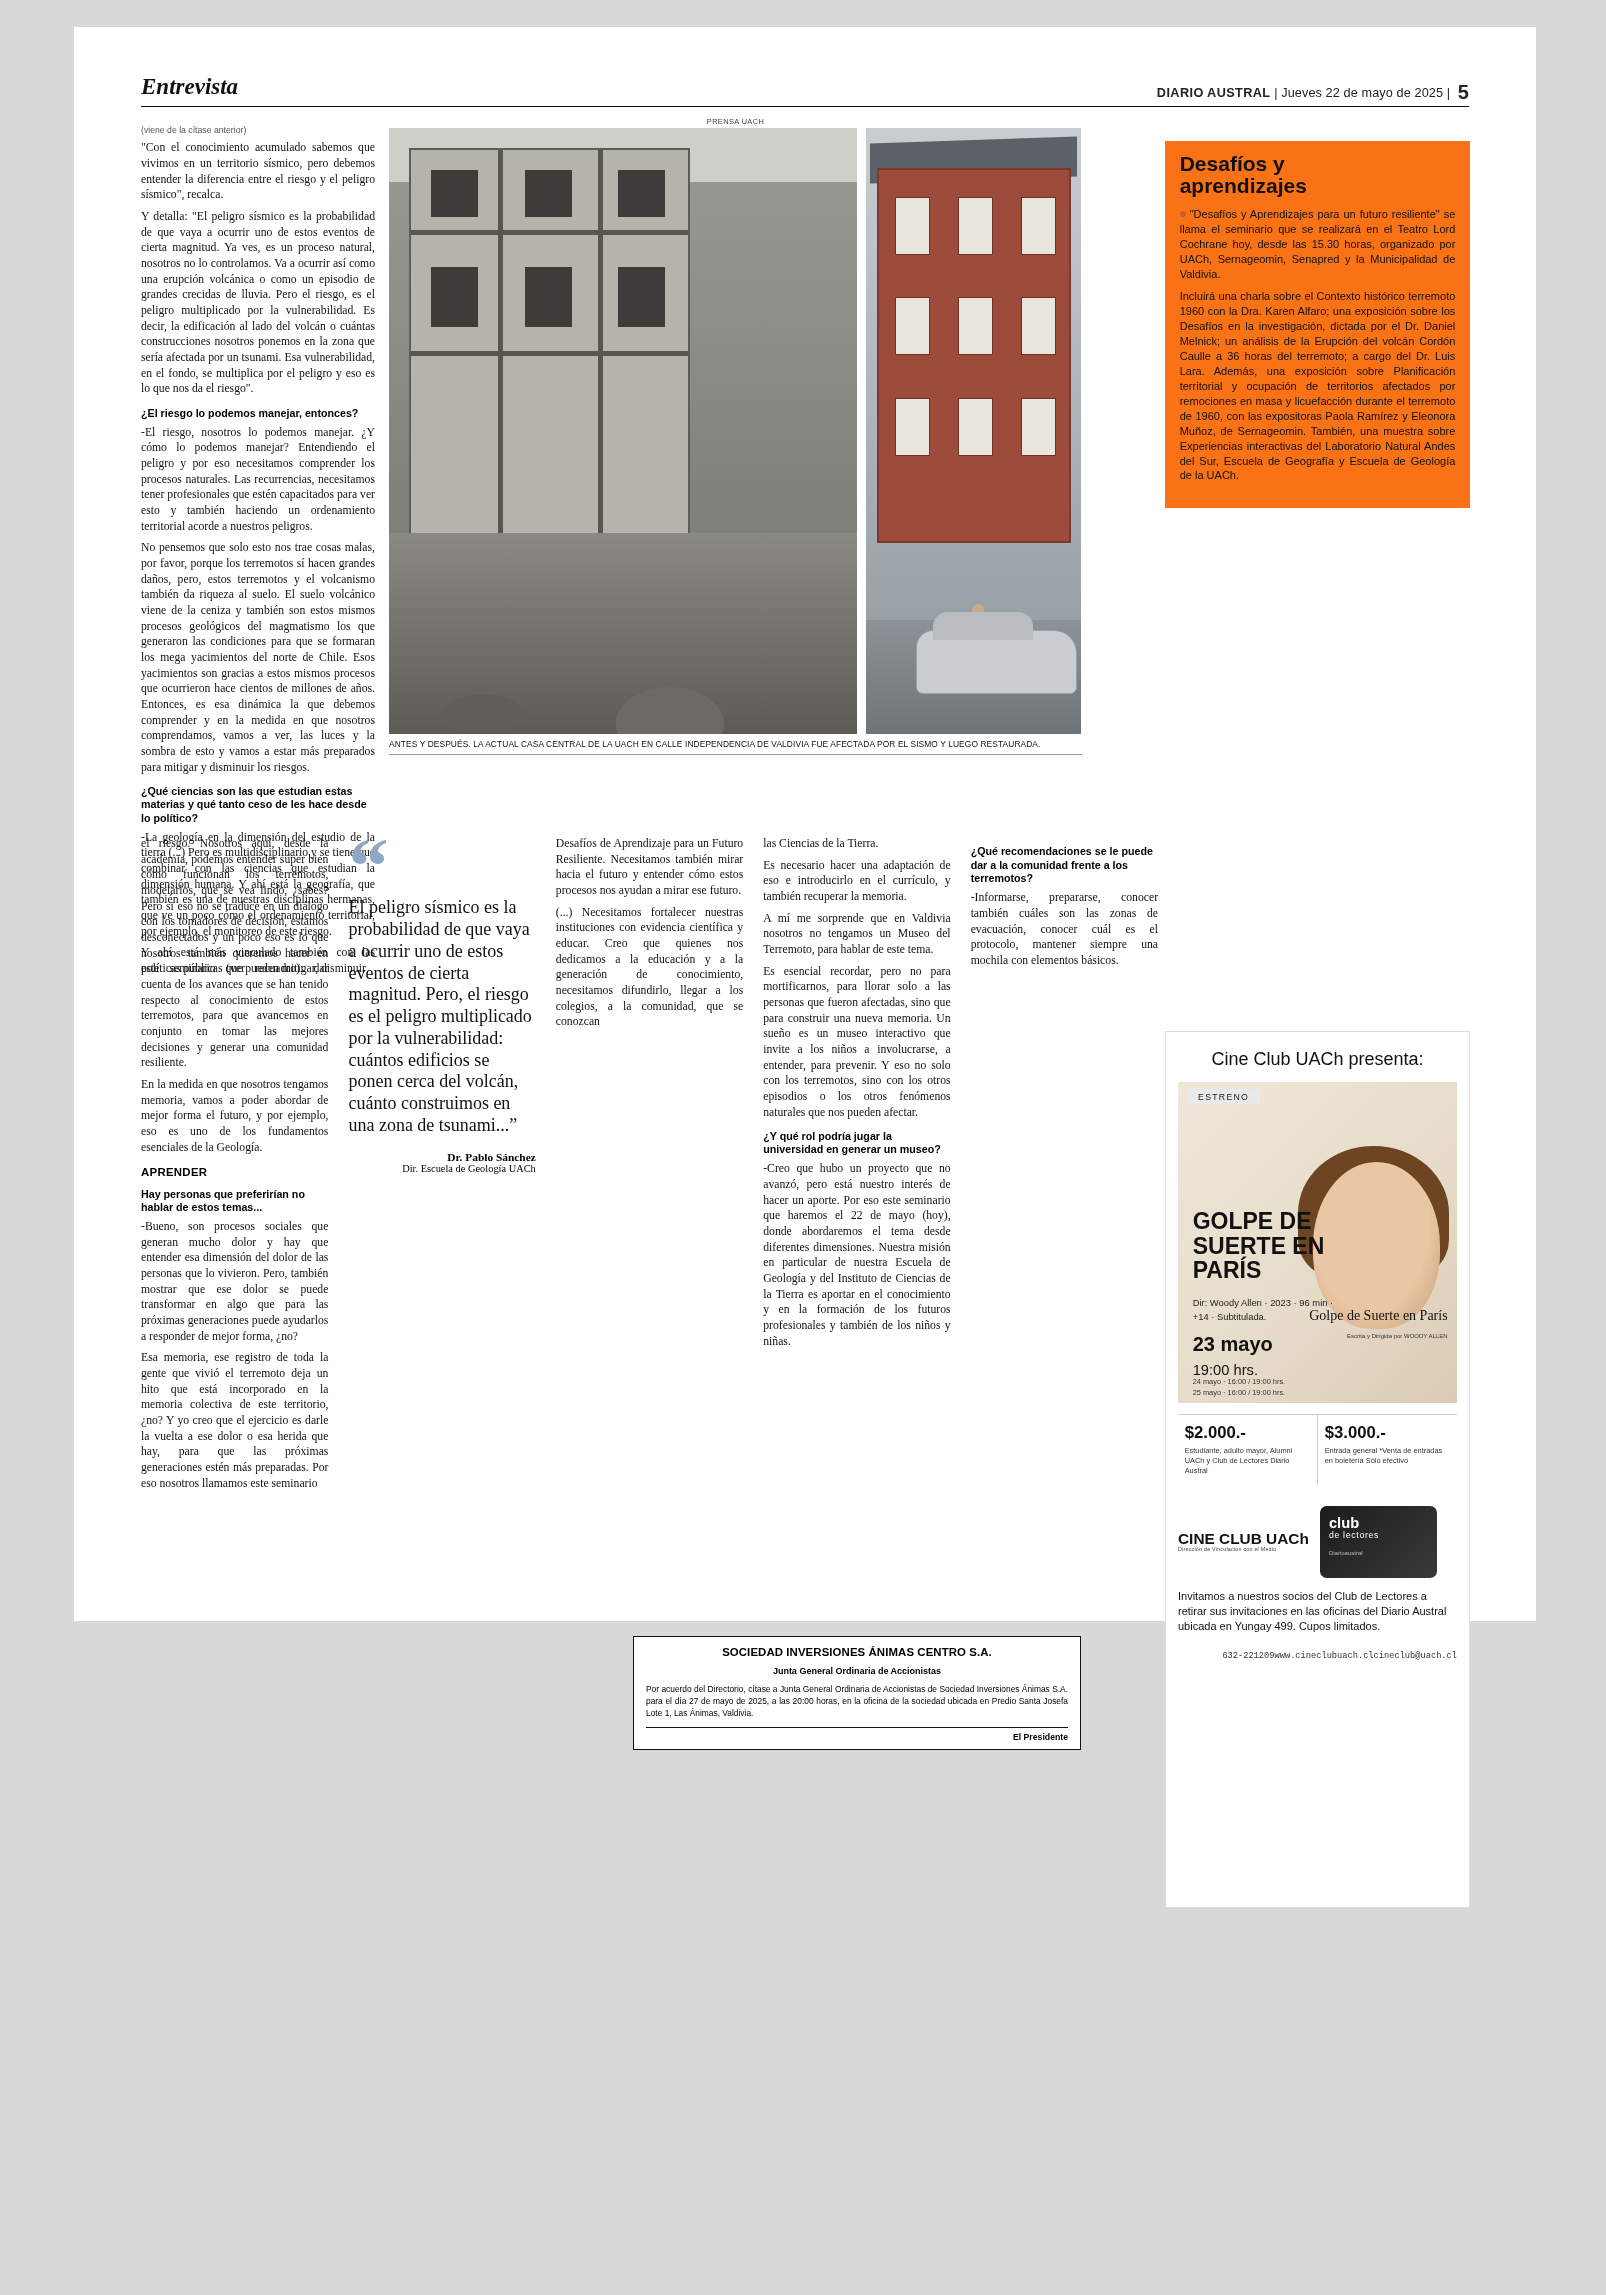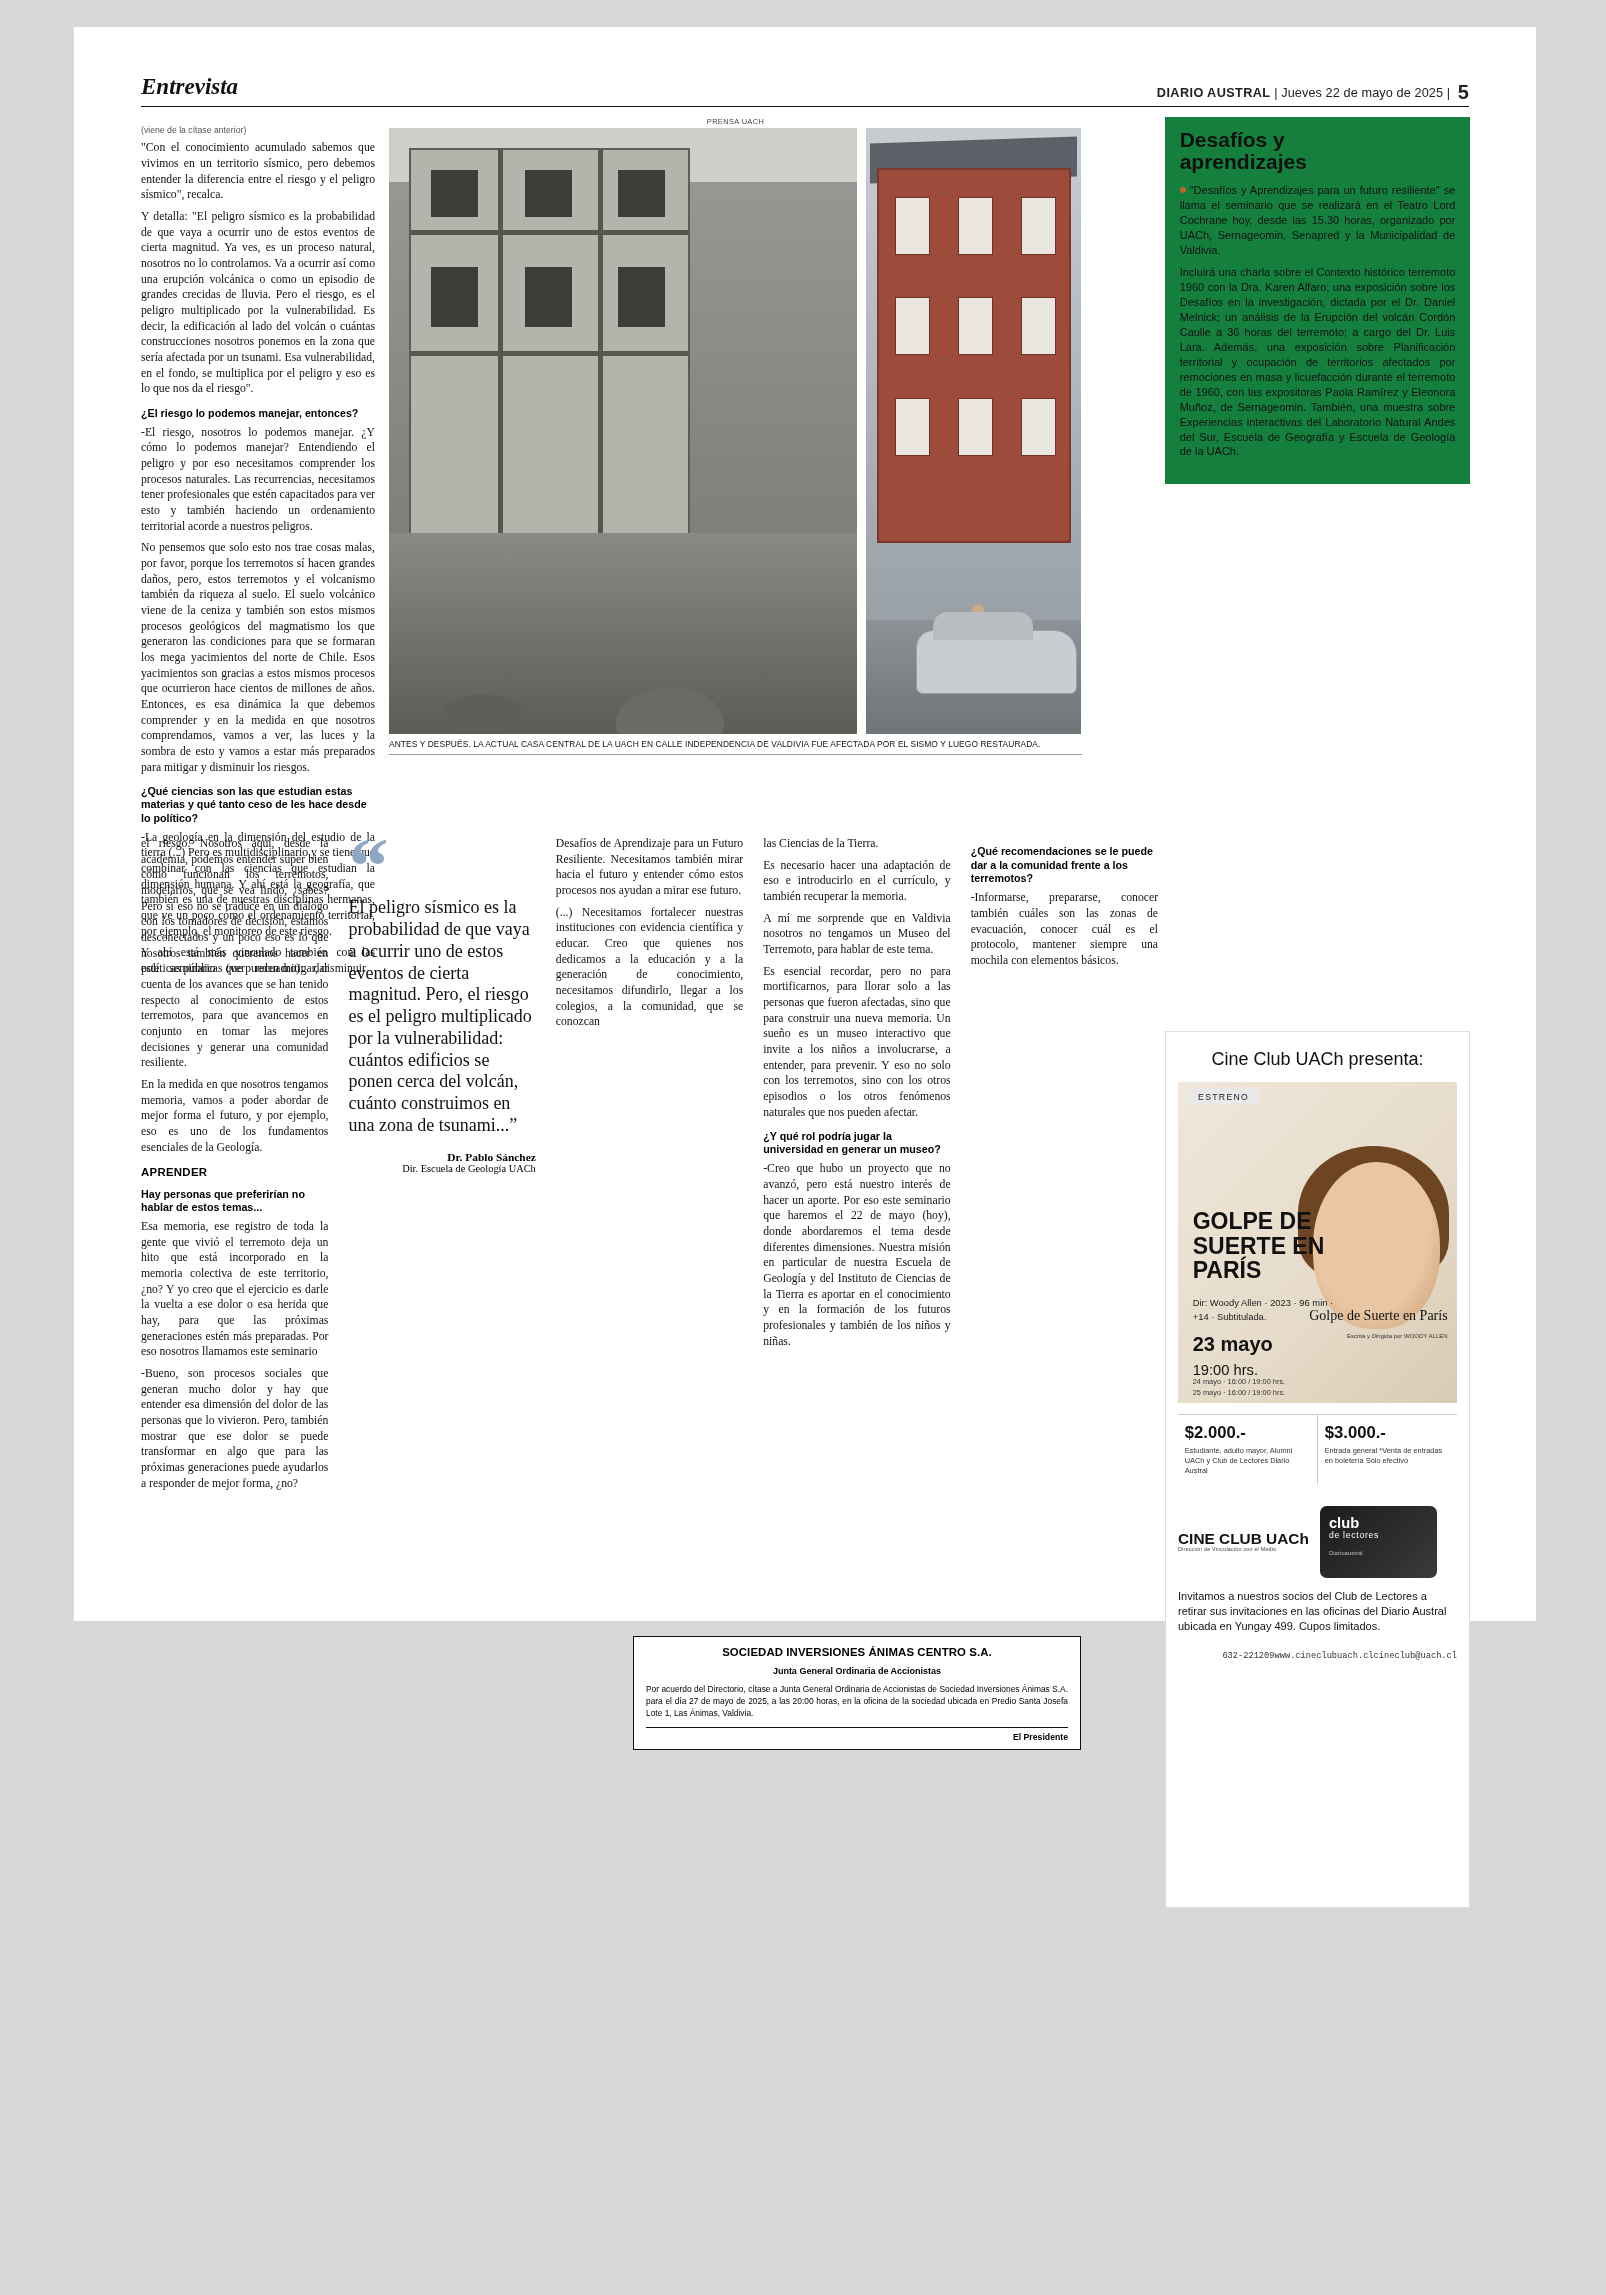--- a/index.html
+++ b/index.html
@@ -261,22 +261,23 @@
     padding-top: 4px;
   }
   
   .rail {
     position: absolute;
     left: 1024px;
     top: 0px;
     width: 305px;
   }
   .rail-box {
-    background: #15803d;
+    background: #f97316;
     padding: 12px 14.7px 17.4px 14.7px;
+    margin-top: 24px;
   }
   .rail-box h2 {
     font-family: "Liberation Sans", sans-serif;
     font-size: 21px;
     line-height: 1.06;
     margin: 0 0 9.4px 0;
     color: #111;
   }
   .bullet-dot {
     display: inline-block;
@@ -496,22 +497,22 @@
     <div class="lower">
 
       <div class="lcol">
         <div class="body-text">
           <p>el riesgo. Nosotros aquí, desde la academia, podemos entender súper bien cómo funcionan los terremotos, modelarlos, que se vea lindo, ¿sabes? Pero si eso no se traduce en un diálogo con los tomadores de decisión, estamos desconectados y un poco eso es lo que nosotros también queremos hacer en este seminario (ver recuadro): dar cuenta de los avances que se han tenido respecto al conocimiento de estos terremotos, para que avancemos en conjunto en tomar las mejores decisiones y generar una comunidad resiliente.</p>
           <p>En la medida en que nosotros tengamos memoria, vamos a poder abordar de mejor forma el futuro, y por ejemplo, eso es uno de los fundamentos esenciales de la Geología.</p>
         </div>
         <div class="subhead">APRENDER</div>
         <div class="q">Hay personas que preferirían no hablar de estos temas...</div>
         <div class="body-text">
+          <p>-Bueno, son procesos sociales que generan mucho dolor y hay que entender esa dimensión del dolor de las personas que lo vivieron. Pero, también mostrar que ese dolor se puede transformar en algo que para las próximas generaciones puede ayudarlos a responder de mejor forma, ¿no?</p>
           <p>Esa memoria, ese registro de toda la gente que vivió el terremoto deja un hito que está incorporado en la memoria colectiva de este territorio, ¿no? Y yo creo que el ejercicio es darle la vuelta a ese dolor o esa herida que hay, para que las próximas generaciones estén más preparadas. Por eso nosotros llamamos este seminario</p>
-          <p>-Bueno, son procesos sociales que generan mucho dolor y hay que entender esa dimensión del dolor de las personas que lo vivieron. Pero, también mostrar que ese dolor se puede transformar en algo que para las próximas generaciones puede ayudarlos a responder de mejor forma, ¿no?</p>
         </div>
       </div>
 
       <div class="pullquote-col">
         <div class="quote-mark">“</div>
         <div class="pullquote">El peligro sísmico es la probabilidad de que vaya a ocurrir uno de estos eventos de cierta magnitud. Pero, el riesgo es el peligro multiplicado por la vulnerabilidad: cuántos edificios se ponen cerca del volcán, cuánto construimos en una zona de tsunami...”</div>
         <div class="quote-attrib">
           <div class="name">Dr. Pablo Sánchez</div>
           <div class="role">Dir. Escuela de Geología UACh</div>
         </div>

